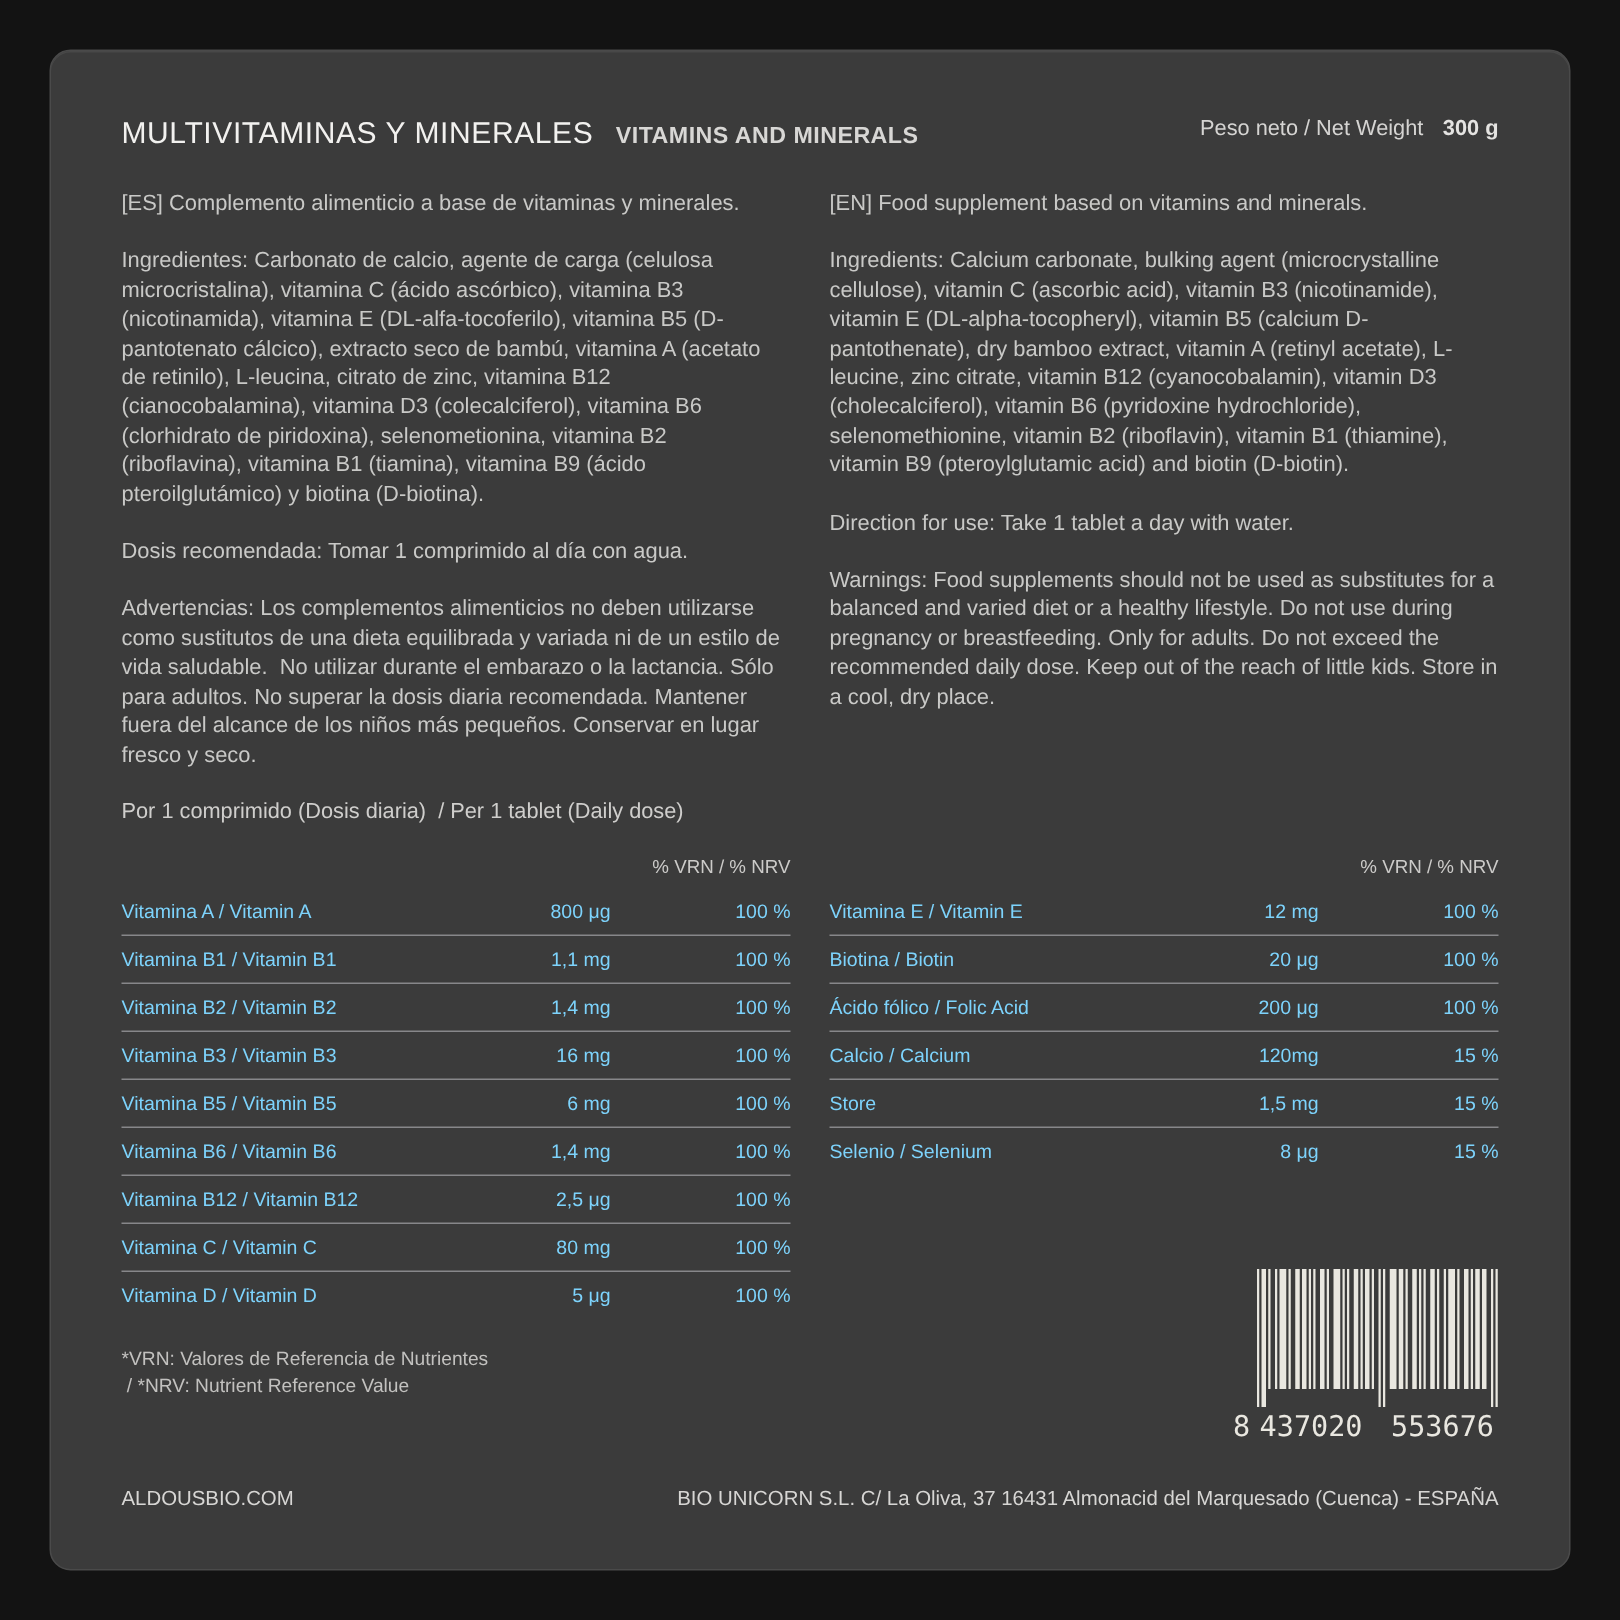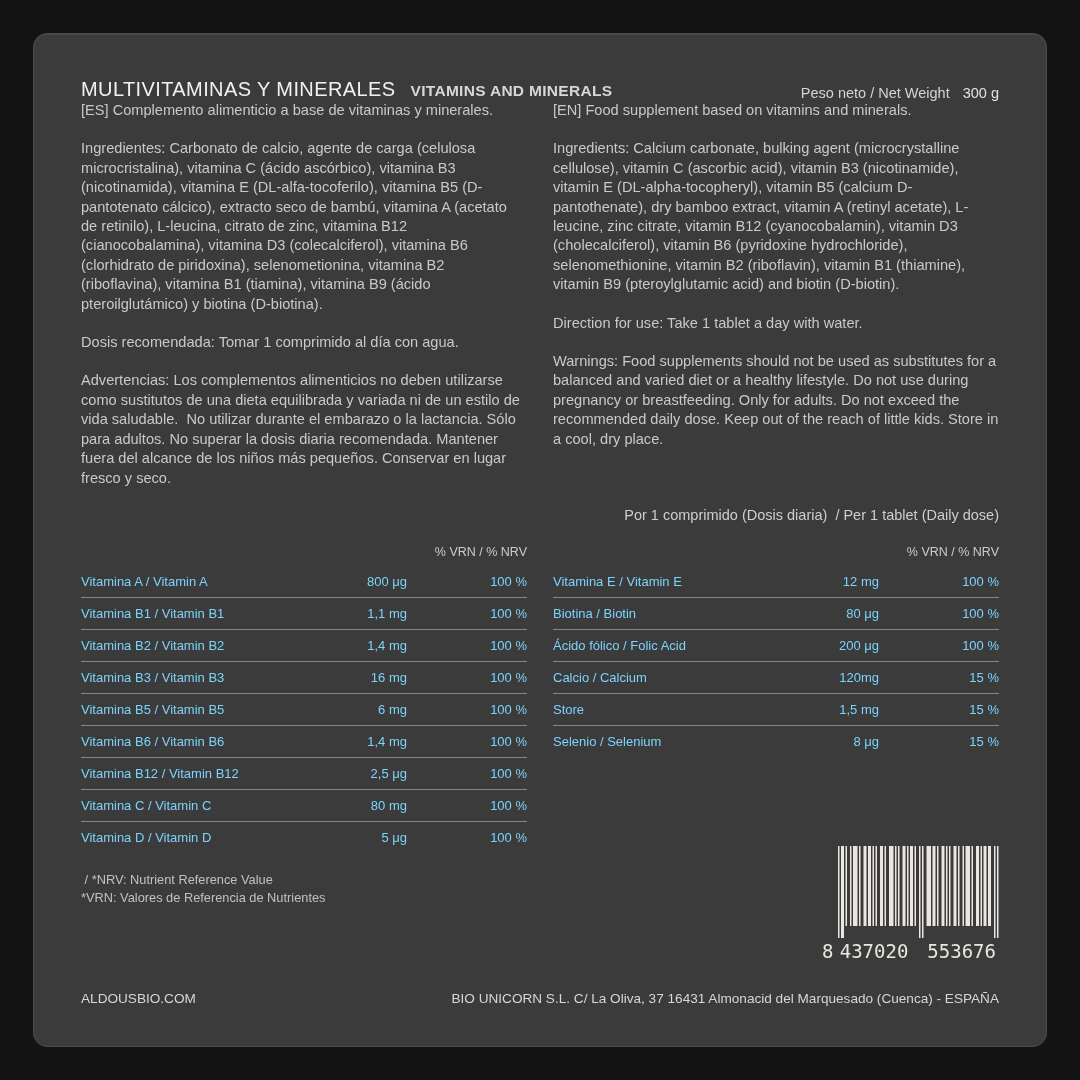--- a/index.html
+++ b/index.html
@@ -1,32 +1,32 @@
 <!DOCTYPE html>
 <html><head>
 <meta charset="utf-8">
 <style>
   html,body{margin:0;padding:0;background:#131313;width:1080px;height:1080px;overflow:hidden;
     font-family:"Liberation Sans", sans-serif;-webkit-font-smoothing:antialiased;}
   .stage{position:relative;width:1080px;height:1080px;background:#131313;}
   .panel{position:absolute;inset:33px;background:#3b3b3b;border:1px solid #4a4a4a;border-radius:14px;
     box-shadow:inset 0 1px 0 rgba(255,255,255,0.07);padding:44px 47px 0 47px;box-sizing:border-box;color:#c9c9c7;}
   
-  .header-row{display:flex;justify-content:space-between;align-items:flex-end;}
+  .header-row{display:flex;justify-content:space-between;align-items:flex-start;margin-bottom:26px;}
   .title-wrap{display:flex;align-items:baseline;}
   .title-es{font-size:20px;letter-spacing:.4px;color:#f2f1ef;font-weight:500;}
   .title-en{font-size:15.5px;letter-spacing:.3px;color:#d8d7d5;margin-left:15px;font-weight:700;}
   .netweight{font-size:14.5px;color:#d5d4d2;}
-  .netweight .nw-val{margin-left:9px;color:#e4e3e1;}
+  .netweight .nw-val{margin-left:9px;color:#e4e3e1;font-weight:bold;}
   
   .cols{display:grid;grid-template-columns:1fr 1fr;gap:26px;height:396px;overflow:hidden;margin-bottom:10px;}
   .para{font-size:14.6px;line-height:19.4px;margin:0 0 19px 0;color:#c9c9c7;white-space:pre-wrap;}
   
   .nut-heading{font-size:17px;color:#efeeec;margin:0 0 5px 0;font-weight:400;}
-  .nut-subheading{font-size:14.5px;color:#cfcecc;margin:0 0 22px 0;white-space:pre-wrap;text-align:right;}
+  .nut-subheading{font-size:14.5px;color:#cfcecc;margin:0 0 22px 0;white-space:pre-wrap;}
   .tables{display:grid;grid-template-columns:1fr 1fr;gap:26px;}
   .ntable{width:100%;}
   .nrv-header{font-size:12.5px;color:#cccbc9;text-align:right;padding-bottom:7px;}
   .nrow{display:grid;grid-template-columns:1fr 108px 120px;align-items:center;
     padding:8px 0;border-bottom:1px solid #87878a;font-size:13px;color:#7dd3fc;}
   .nrow:last-child{border-bottom:none;}
   .ncell-name{text-align:left;}
   .ncell-amount,.ncell-nrv{text-align:right;}
   
   .footnote{margin-top:18px;font-size:12.8px;line-height:18px;color:#c2c1bf;}
@@ -140,21 +140,21 @@
         <div>
 
             <div class="nrow">
               <span class="ncell-name">Vitamina E / Vitamin E</span>
               <span class="ncell-amount">12 mg</span>
               <span class="ncell-nrv">100 %</span>
             </div>
 
             <div class="nrow">
               <span class="ncell-name">Biotina / Biotin</span>
-              <span class="ncell-amount">80 μg</span>
+              <span class="ncell-amount">20 μg</span>
               <span class="ncell-nrv">100 %</span>
             </div>
 
             <div class="nrow">
               <span class="ncell-name">Ácido fólico / Folic Acid</span>
               <span class="ncell-amount">200 μg</span>
               <span class="ncell-nrv">100 %</span>
             </div>
 
             <div class="nrow">
@@ -172,22 +172,22 @@
             <div class="nrow">
               <span class="ncell-name">Selenio / Selenium</span>
               <span class="ncell-amount">8 μg</span>
               <span class="ncell-nrv">15 %</span>
             </div>
           </div>
       </div>
     </div>
 
     <div class="footnote">
+      <div>*VRN: Valores de Referencia de Nutrientes</div>
       <div>&nbsp;/ *NRV: Nutrient Reference Value</div>
-      <div>*VRN: Valores de Referencia de Nutrientes</div>
     </div>
 
     <div class="barcode">
       <svg width="184" height="92" viewBox="0 0 184 92" fill="#e9e7e0">
           <rect x="16.0" y="0" width="1.5" height="92"></rect>
           <rect x="19.0" y="0" width="3.0" height="92"></rect>
           <rect x="23.5" y="0" width="1.5" height="80"></rect>
           <rect x="28.0" y="0" width="1.5" height="80"></rect>
           <rect x="31.0" y="0" width="4.5" height="80"></rect>
           <rect x="37.0" y="0" width="1.5" height="80"></rect>

